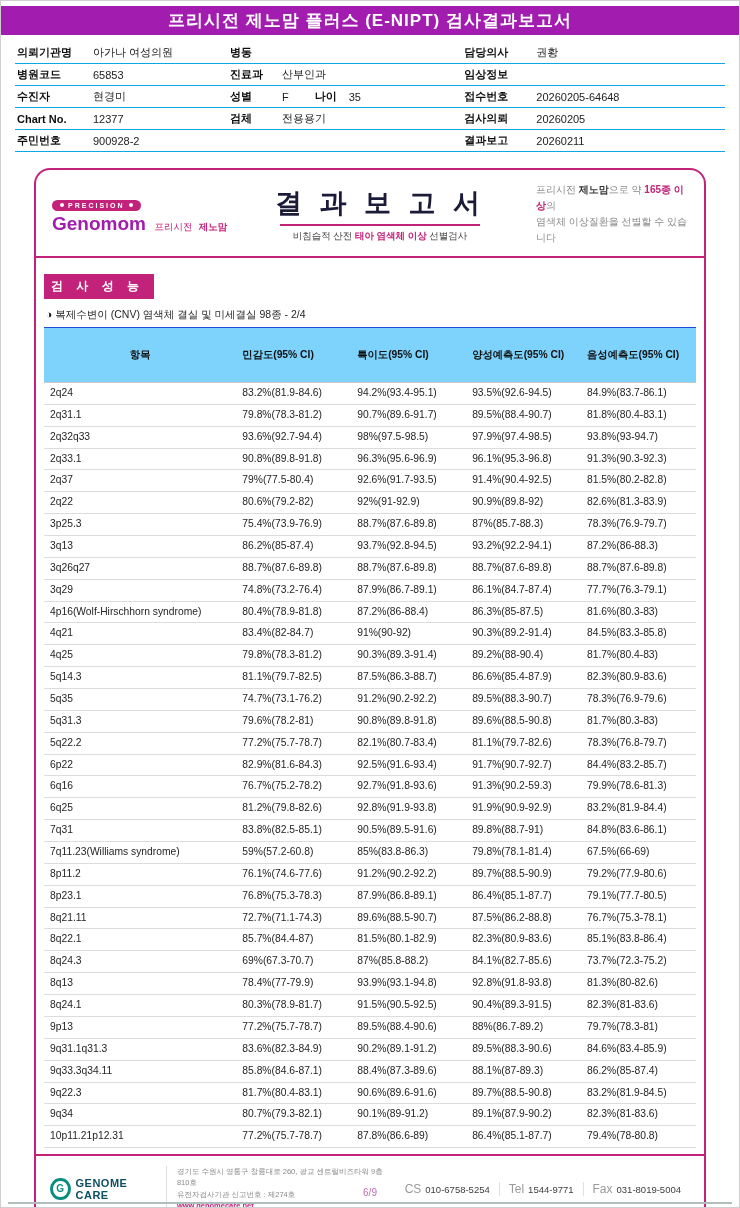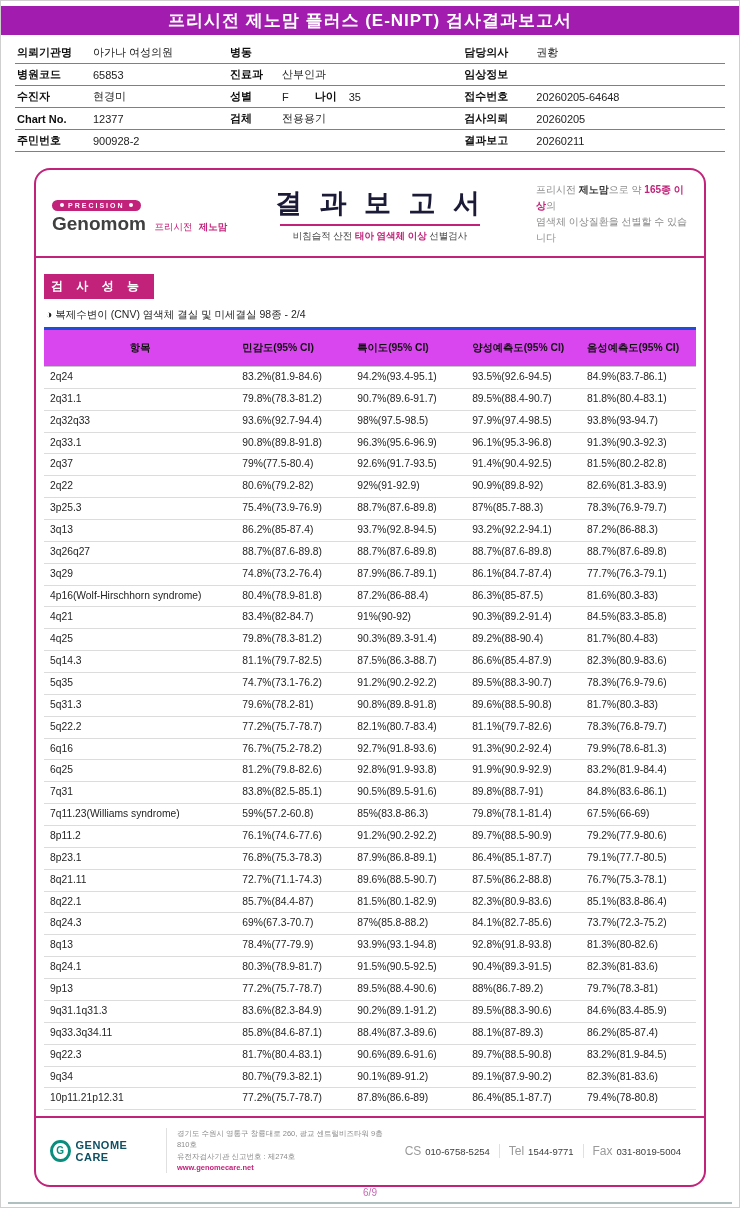--- a/index.html
+++ b/index.html
@@ -21,40 +21,40 @@
   .pi-label.second { width:auto; margin-left:26px; margin-right:12px;text-align:right; }
   .pi-value { color:#222; }
 
   
   .report-box { margin:16px 33px 0; border:2px solid #C2227A; border-radius:16px; background:#fff; overflow:hidden; }
   .box-header { display:flex; align-items:center; padding:12px 16px 10px; border-bottom:2px solid #C2227A; }
   .logo-block { width:172px; }
   .precision-badge { display:inline-flex; align-items:center; gap:4px; background:#C2227A; color:#fff; font-size:7px; font-weight:bold; letter-spacing:2px; padding:2px 8px; border-radius:8px; }
   .badge-dot { width:4px; height:4px; border-radius:50%; background:#fff; display:inline-block; }
   .brand-line { margin-top:2px; white-space:nowrap; }
-  .brand { font-size:19px; font-weight:800; color:#404040; }
+  .brand { font-size:19px; font-weight:800; color:#a21caf; }
   .brand-sub1 { color:#C2227A; font-size:9.5px; margin-left:4px; }
   .brand-sub2 { color:#C2227A; font-size:9.5px; font-weight:bold; margin-left:2px; }
   .title-block { flex:1; text-align:center; }
   .report-main-title { font-size:27px; font-weight:bold; color:#1b1b38; letter-spacing:5px; }
   .title-underline { width:200px; height:2px; background:#C2227A; margin:3px auto 4px; }
   .subtitle { font-size:9.5px; color:#444; }
   .subtitle .hl { color:#C2227A; font-weight:bold; }
   .note-block { width:152px; font-size:10px; color:#8a8a8a; line-height:1.6; }
   .note-block b { color:#333; }
   .note-block .hl { color:#C2227A; font-weight:bold; }
 
   
   .section-badge { display:inline-block; margin:16px 0 0 8px; background:#C2227A; color:#fff; font-weight:bold; font-size:12px; letter-spacing:5px; padding:4px 10px 4px 7px; }
   .section-note { margin:9px 0 5px 10px; font-size:10.5px; color:#1e1e1e; }
   .note-bullet { margin-right:3px; }
 
   
   .perf-table { width:calc(100% - 16px); margin:4px 8px 0; border-collapse:collapse; font-size:10.3px; table-layout:fixed; }
-  .perf-table th { background:#d946ef; font-weight:bold; color:#111; padding:11px 6px; text-align:left; border-top:3px solid #1d4ed8; border-bottom:1px solid #c9c9c9; }
+  .perf-table th { background:#7dd3fc; font-weight:bold; color:#111; padding:20px 6px; text-align:left; border-top:1px solid #1d4ed8; border-bottom:1px solid #c9c9c9; }
   .perf-table th:first-child { text-align:center; width:29.5%; }
   .perf-table td { padding:4px 6px; border-bottom:1px solid #dcdcdc; color:#242424; line-height:1.25; overflow:hidden; white-space:nowrap; }
 
   
   .box-footer { margin-top:6px; border-top:2px solid #C2227A; display:flex; align-items:center; padding:10px 14px 12px; gap:10px; }
   .gc-logo { display:flex; align-items:center; gap:5px; }
   .gc-mark { width:22px; height:22px; border-radius:50%; border:3px solid #0B8D7E; color:#0B8D7E; font-weight:bold; font-size:10px; display:flex; align-items:center; justify-content:center; }
   .gc-text { font-weight:bold; font-size:11px; color:#0d4f63; letter-spacing:0.5px; }
   .addr { font-size:7.5px; color:#8a8a8a; line-height:1.5; border-left:1px solid #e0e0e0; padding-left:10px; }
   .addr .site { color:#C2227A; font-weight:bold; }
@@ -298,24 +298,31 @@
             <td>81.7%(80.3-83)</td>
           </tr>
           <tr>
             <td>5q22.2</td>
             <td>77.2%(75.7-78.7)</td>
             <td>82.1%(80.7-83.4)</td>
             <td>81.1%(79.7-82.6)</td>
             <td>78.3%(76.8-79.7)</td>
           </tr>
           <tr>
+            <td>6p22</td>
+            <td>82.9%(81.6-84.3)</td>
+            <td>92.5%(91.6-93.4)</td>
+            <td>91.7%(90.7-92.7)</td>
+            <td>84.4%(83.2-85.7)</td>
+          </tr>
+          <tr>
             <td>6q16</td>
             <td>76.7%(75.2-78.2)</td>
             <td>92.7%(91.8-93.6)</td>
-            <td>91.3%(90.2-92.4)</td>
+            <td>91.3%(90.2-59.3)</td>
             <td>79.9%(78.6-81.3)</td>
           </tr>
           <tr>
             <td>6q25</td>
             <td>81.2%(79.8-82.6)</td>
             <td>92.8%(91.9-93.8)</td>
             <td>91.9%(90.9-92.9)</td>
             <td>83.2%(81.9-84.4)</td>
           </tr>
           <tr>

